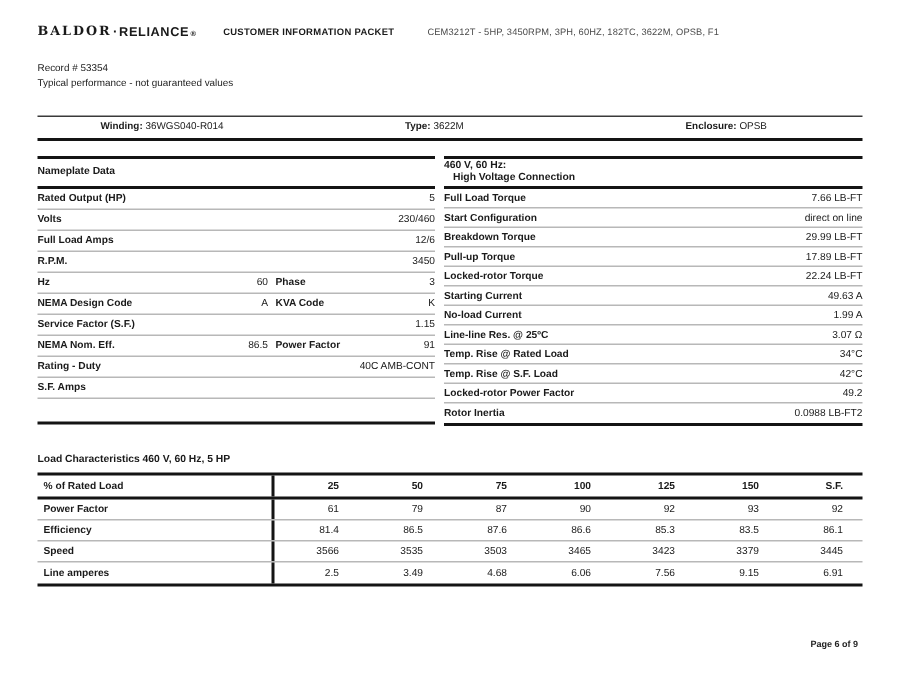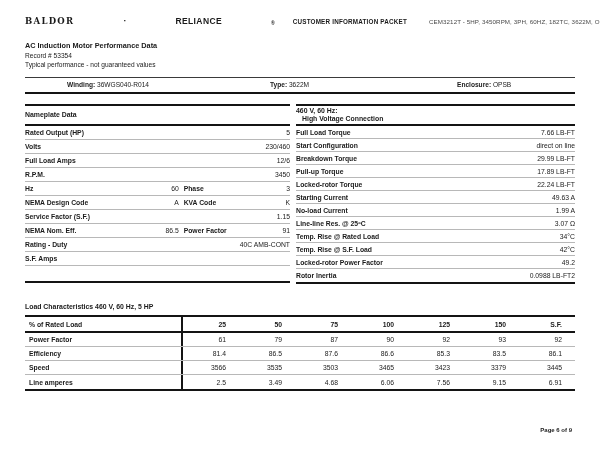--- a/index.html
+++ b/index.html
@@ -6,21 +6,21 @@
   html,body { width:600px; height:464px; }
   body {
     background:#ffffff;
     font-family:"Liberation Sans", sans-serif;
     color:#1a1a1a;
     position:relative;
     overflow:hidden;
   }
   
   .topbar { position:absolute; top:16px; left:25px; right:25px; display:flex; align-items:center; white-space:nowrap; }
-  .brand { display:flex; align-items:flex-end;gap:48px; }
+  .brand { display:flex; align-items:flex-end; }
   .brand-baldor { font-weight:800; font-size:8.5px; letter-spacing:1.3px; font-family:"DejaVu Serif", serif; }
   .brand-dot { font-weight:800; font-size:9px; margin:0 1px; }
   .brand-reliance { font-weight:800; font-size:8.5px; letter-spacing:0.4px; }
   .brand-mark { font-size:5px; font-weight:800; vertical-align:top; margin-left:1px; }
   .doc-type { font-weight:800; font-size:6.3px; margin-left:18px; letter-spacing:0.2px; }
   .spec { font-size:6.2px; color:#4a4a4a; margin-left:22px; letter-spacing:0.1px; }
   
   .title-block { position:absolute; top:41px; left:25px; }
   .doc-title { font-weight:800; font-size:7.3px; line-height:9.5px; }
   .doc-sub { font-size:6.6px; line-height:9.5px; color:#222; }
@@ -68,21 +68,20 @@
     <span class="brand-baldor">BALDOR</span>
     <span class="brand-dot">·</span>
     <span class="brand-reliance">RELIANCE</span>
     <span class="brand-mark">®</span>
   </div>
   <div class="doc-type">CUSTOMER INFORMATION PACKET</div>
   <div class="spec">CEM3212T - 5HP, 3450RPM, 3PH, 60HZ, 182TC, 3622M, OPSB, F1</div>
 </div>
 
 <div class="title-block">
-  <div class="doc-title">AC Induction Motor Performance Data</div>
   <div class="doc-sub">Record # 53354</div>
   <div class="doc-sub">Typical performance - not guaranteed values</div>
 </div>
 
 <div class="winding-bar">
   <div class="winding-item w-pos1">
     <span class="wlbl">Winding:</span>
     <span>36WGS040-R014</span>
   </div>
   <div class="winding-item w-pos2">

